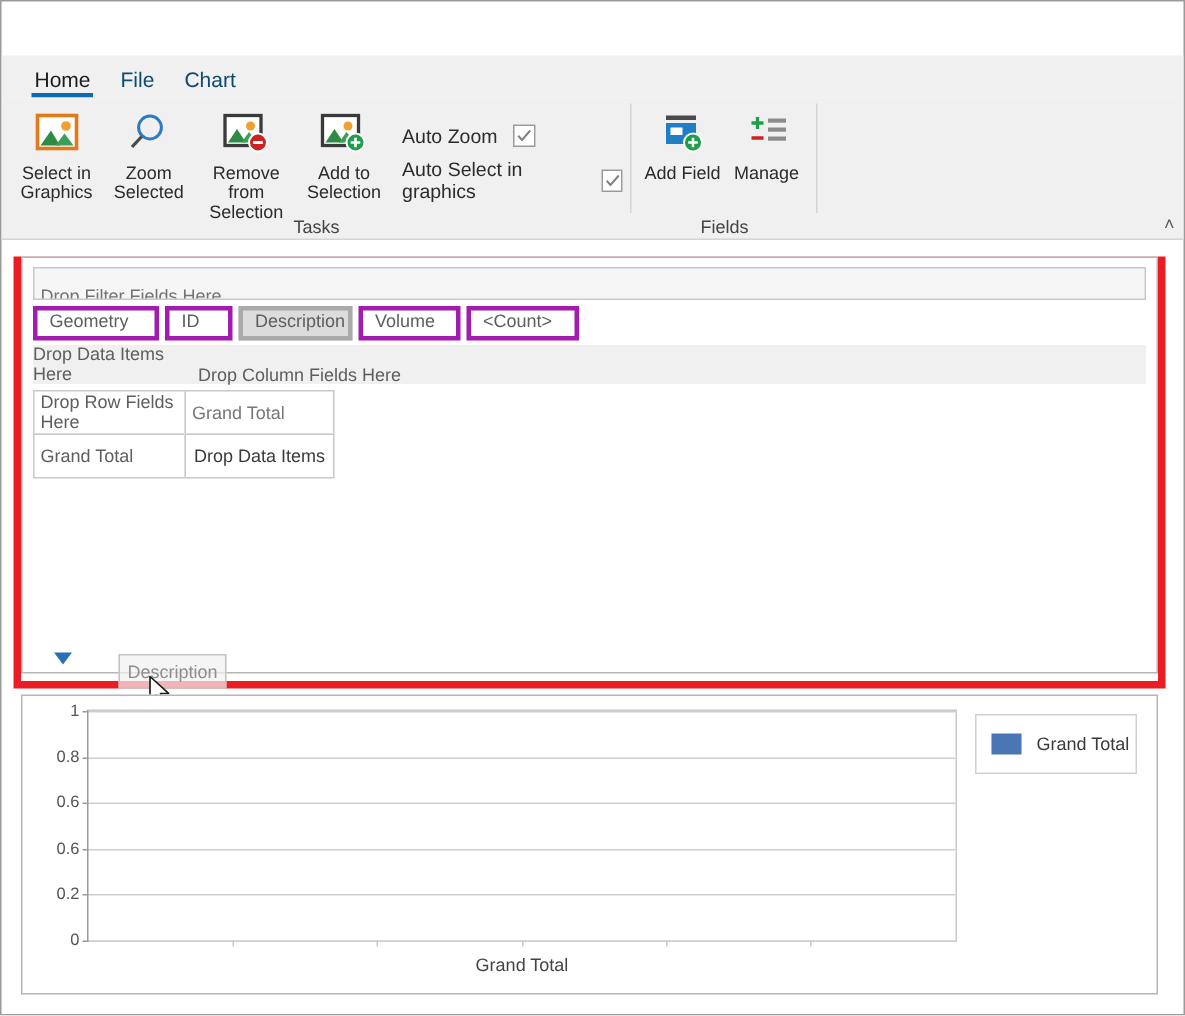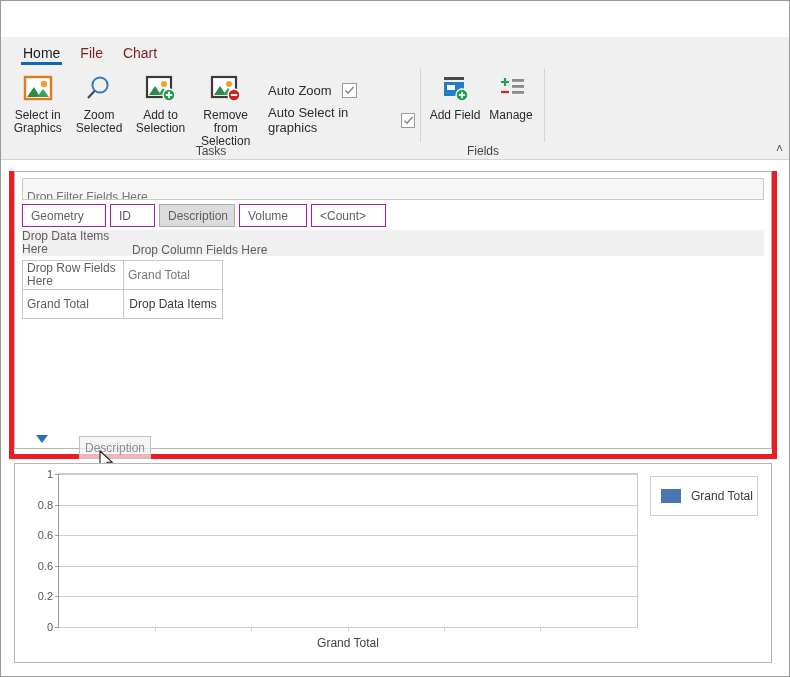--- a/index.html
+++ b/index.html
@@ -58,21 +58,21 @@
   .win-btn svg { display: block; }
 
   
   .ribbon-tabs {
     position: absolute; left: 0; top: 36px; width: 790px; height: 28px;
     background: #f0f0f0;
     display: flex; align-items: flex-end;
     padding-left: 12px;
   }
   .rtab {
-    font-size: 14px; color: #7f1d1d; padding: 0 10px 4px 10px;
+    font-size: 14px; color: #0c4a6e; padding: 0 10px 4px 10px;
     position: relative; line-height: 16px;
   }
   .rtab.active { color: #1b1b1b; }
   .rtab.active:after {
     content: ""; position: absolute; left: 8px; right: 8px; bottom: 0;
     height: 3px; background: #0b6ab8;
   }
 
   
   .ribbon {
@@ -132,23 +132,23 @@
     position: absolute; left: 7px; top: 6px; width: 742px; height: 22px;
     border: 1px solid #c8c8c8; background: #f6f6f6; overflow: hidden;
   }
   .filter-zone .ftext {
     position: absolute; left: 4px; top: 11px; font-size: 12px; color: #737373;
     white-space: nowrap;
   }
 
   .field-bar { position: absolute; left: 7px; top: 32px; height: 23px; display: flex; }
   .fbtn {
-    height: 23px; border: 1px solid #a21caf; background: #ffffff;
+    height: 23px; border: 3px solid #a21caf; background: #ffffff;
     font-size: 12px; color: #5e5e5e;
-    display: flex; align-items: center; padding: 0 8px; margin-right: 4px;
+    display: flex; align-items: flex-start; padding: 0 8px; margin-right: 4px;
     white-space: nowrap;
   }
   .fbtn.pressed { background: #dcdcdc; border-color: #aaaaaa; }
   .fbtn .caret { margin-left: 10px; font-size: 8px; color: #555; }
 
   .grid-area {
     position: absolute; left: 7px; top: 58px; width: 742px; height: 26px;
     background: #f0f0f0;
   }
   .drop-data-top {
@@ -257,46 +257,46 @@
           <div class="rbtn">
             <div class="ico">
               <svg width="30" height="30" viewBox="0 0 30 30">
                 <circle cx="16" cy="11" r="7.6" fill="none" stroke="#2b7cc4" stroke-width="2"></circle>
                 <path d="M10.5 17 L4 24" stroke="#4a4a4a" stroke-width="2.2"></path>
               </svg>
             </div>
             <div class="lbl">Zoom Selected</div>
           </div>
 
+          <div class="rbtn wide">
+            <div class="ico">
+              <svg width="34" height="30" viewBox="0 0 34 30">
+                <rect x="3" y="3" width="24" height="20" fill="#ffffff" stroke="#3a3a3a" stroke-width="2.2"></rect>
+                <circle cx="20" cy="10" r="3" fill="#f0a030"></circle>
+                <path d="M5 21 L11 12 L17 21 Z" fill="#2e8b46"></path>
+                <path d="M14 21 L19 14 L25 21 Z" fill="#3aa055"></path>
+                <circle cx="25" cy="21" r="6" fill="#cc2222" stroke="#ffffff" stroke-width="1.4"></circle>
+                <path d="M21.8 21 H28.2" stroke="#ffffff" stroke-width="1.9"></path>
+              </svg>
+            </div>
+            <div class="lbl">Remove from Selection</div>
+          </div>
+
           <div class="rbtn">
             <div class="ico">
               <svg width="34" height="30" viewBox="0 0 34 30">
                 <rect x="3" y="3" width="24" height="20" fill="#ffffff" stroke="#3a3a3a" stroke-width="2.2"></rect>
                 <circle cx="20" cy="10" r="3" fill="#f0a030"></circle>
                 <path d="M5 21 L11 12 L17 21 Z" fill="#2e8b46"></path>
                 <path d="M14 21 L19 14 L25 21 Z" fill="#3aa055"></path>
                 <circle cx="25" cy="21" r="6" fill="#1e9e4a" stroke="#ffffff" stroke-width="1.4"></circle>
                 <path d="M25 17.8 V24.2 M21.8 21 H28.2" stroke="#ffffff" stroke-width="1.8"></path>
               </svg>
             </div>
             <div class="lbl">Add to Selection</div>
-          </div>
-
-          <div class="rbtn wide">
-            <div class="ico">
-              <svg width="34" height="30" viewBox="0 0 34 30">
-                <rect x="3" y="3" width="24" height="20" fill="#ffffff" stroke="#3a3a3a" stroke-width="2.2"></rect>
-                <circle cx="20" cy="10" r="3" fill="#f0a030"></circle>
-                <path d="M5 21 L11 12 L17 21 Z" fill="#2e8b46"></path>
-                <path d="M14 21 L19 14 L25 21 Z" fill="#3aa055"></path>
-                <circle cx="25" cy="21" r="6" fill="#cc2222" stroke="#ffffff" stroke-width="1.4"></circle>
-                <path d="M21.8 21 H28.2" stroke="#ffffff" stroke-width="1.9"></path>
-              </svg>
-            </div>
-            <div class="lbl">Remove from Selection</div>
           </div>
 
           <div class="toggles">
             <div class="trow">
               <span class="tlabel">Auto Zoom</span>
               <span class="chk">
                 <svg width="11" height="11" viewBox="0 0 11 11">
                   <path d="M1.5 5.5 L4 8.3 L9.5 2" fill="none" stroke="#808080" stroke-width="1.3"></path>
                 </svg>
               </span>

